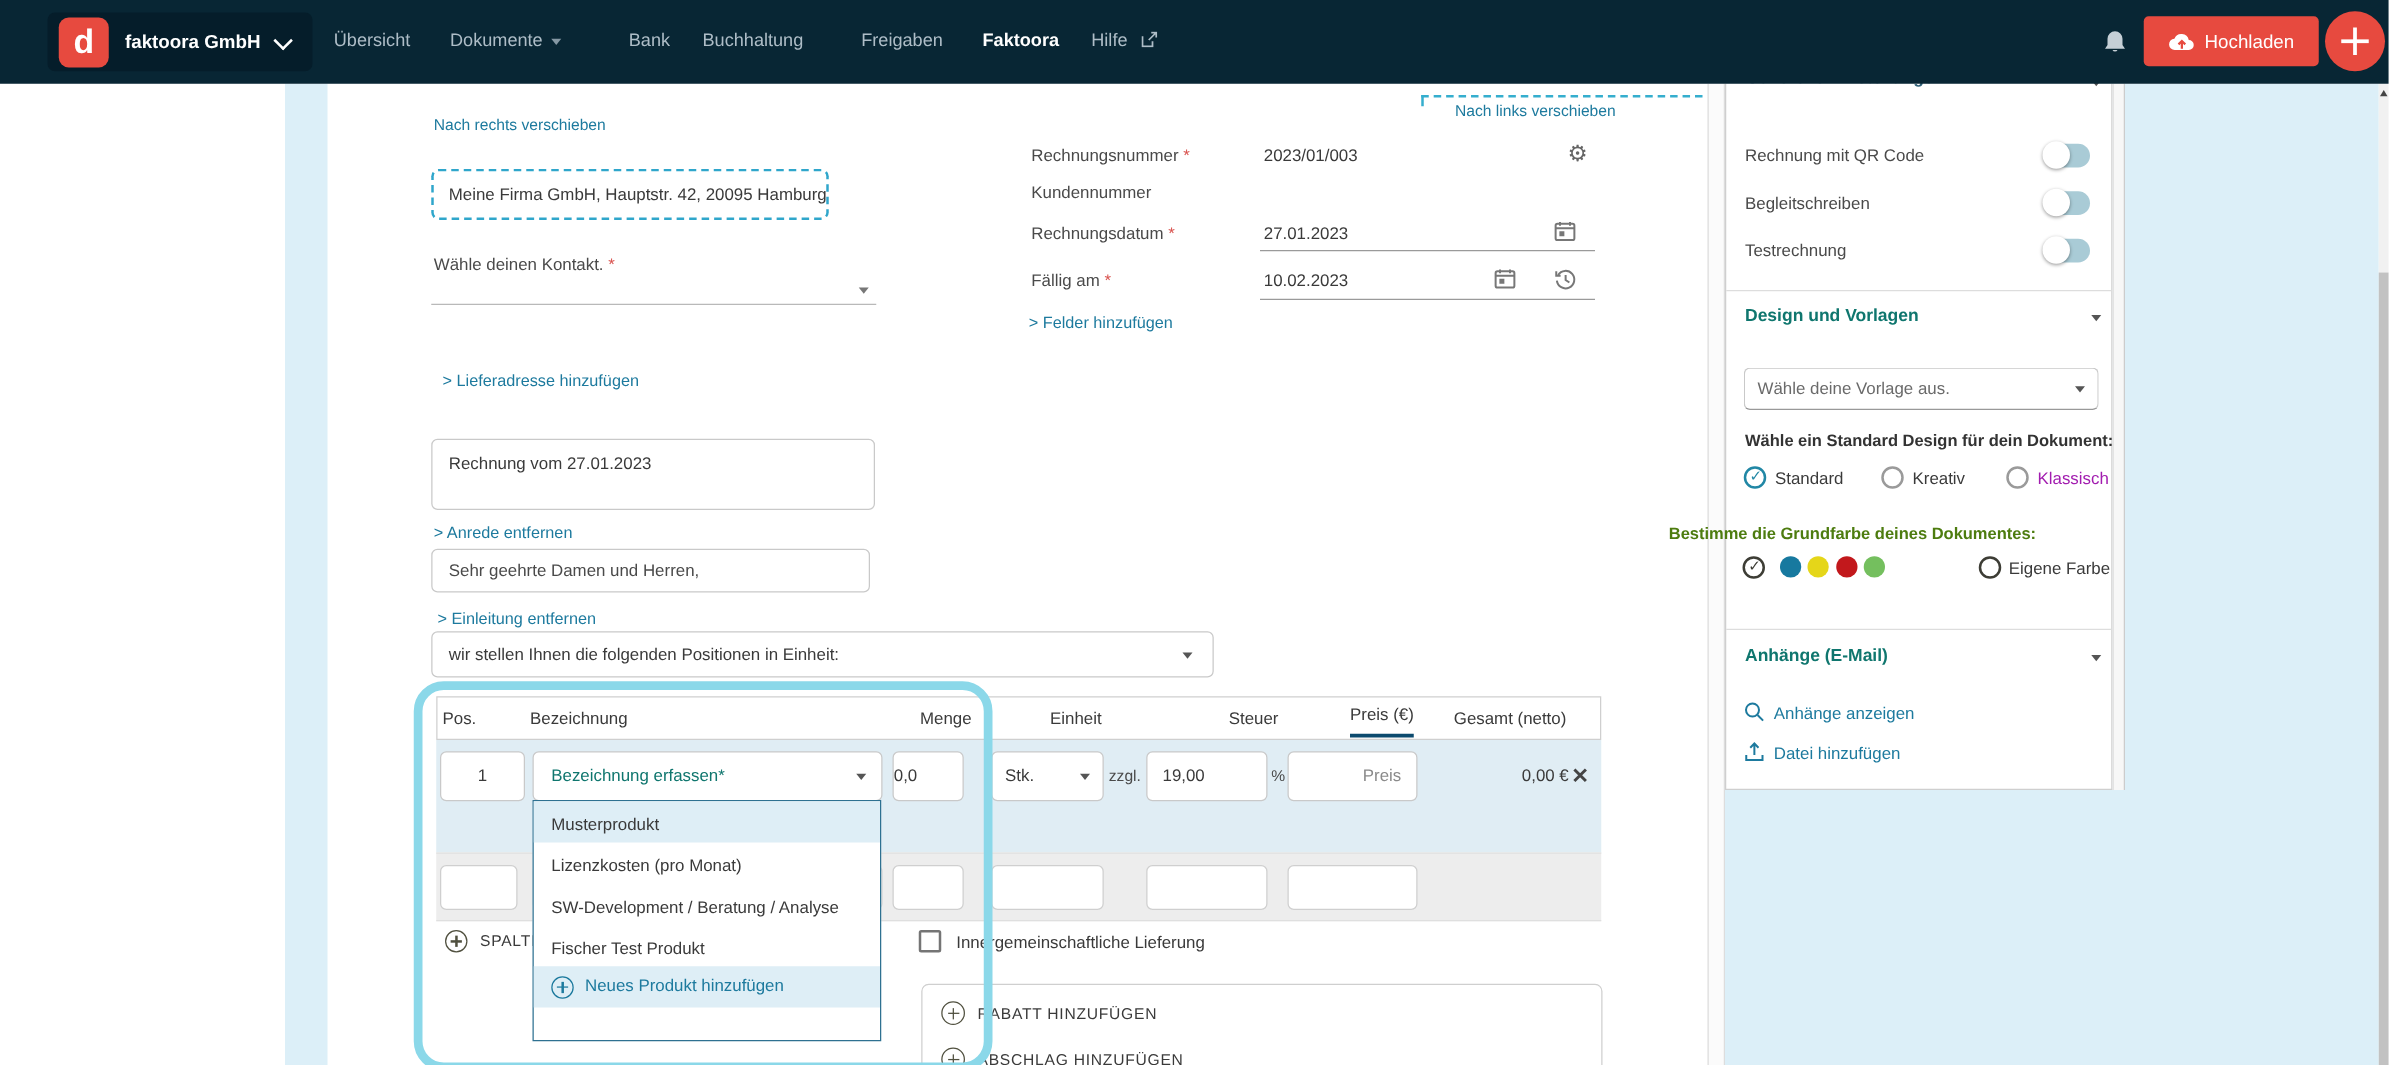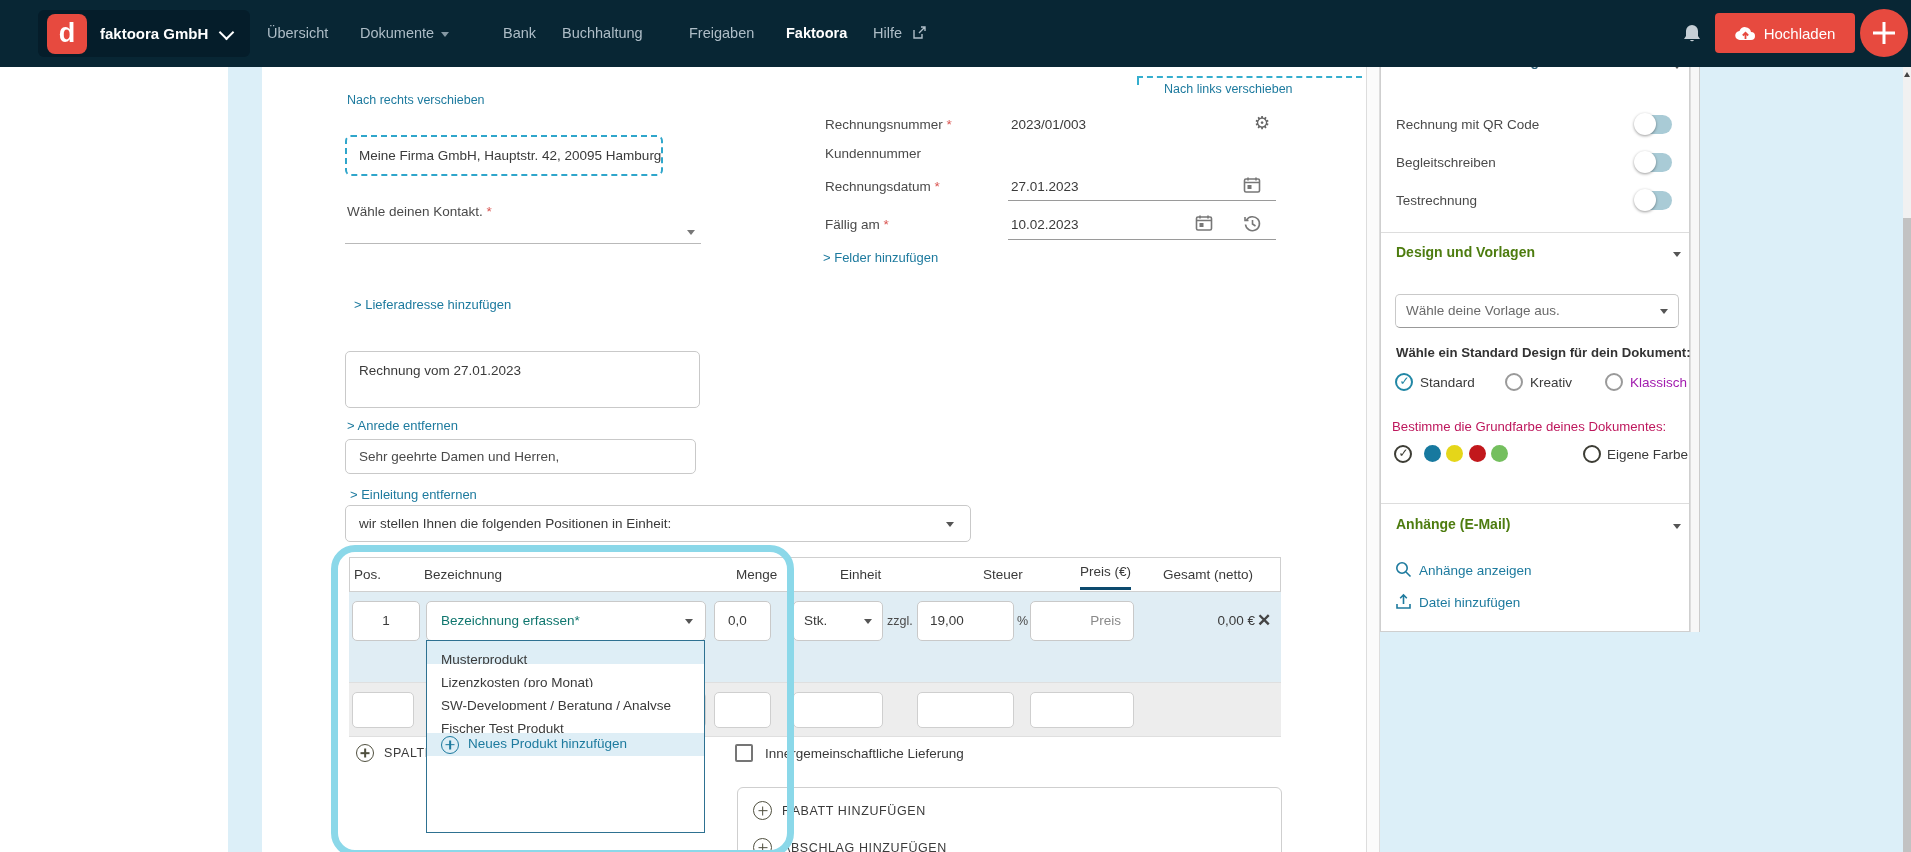--- a/index.html
+++ b/index.html
@@ -42,39 +42,39 @@
   
   .tbl-header{position:absolute;left:349px;top:557px;width:932px;height:35px;background:#fff;border:1px solid #cfcfcf;box-sizing:border-box;z-index:5}
   .hcell{position:absolute;top:557px;height:35px;line-height:35px;color:#3a3a3a;font-size:13.5px;z-index:6;white-space:nowrap}
   .row1{position:absolute;left:349px;top:592px;width:932px;height:90px;background:#e0edf4;z-index:5}
   .row2{position:absolute;left:349px;top:682px;width:932px;height:55px;background:#ededed;border-top:1px solid #dfdfdf;border-bottom:1px solid #dfdfdf;box-sizing:border-box;z-index:5}
   .cell{position:absolute;top:601px;height:40px;background:#fff;border:1px solid #c9c9c9;border-radius:5px;box-sizing:border-box;
         line-height:38px;font-size:13.5px;color:#3a3a3a;z-index:6}
   .ghost{position:absolute;top:692px;height:36px;background:#fff;border:1px solid #cfcfcf;border-radius:5px;box-sizing:border-box;z-index:6}
   .hl-teal{position:absolute;left:331px;top:545px;width:463px;height:312px;border:7px solid #8bd8e9;border-radius:24px;box-sizing:border-box;z-index:7;pointer-events:none}
   .dropdown{position:absolute;left:426px;top:640px;width:279px;height:193px;background:#fff;border:1px solid #2e7191;box-sizing:border-box;z-index:10}
-  .dd-item{height:23px;line-height:38.6px;padding-left:14px;font-size:13.5px;color:#3a3a3a;cursor:pointer;white-space:nowrap;overflow:hidden}
+  .dd-item{height:33px;line-height:38.6px;padding-left:14px;font-size:13.5px;color:#3a3a3a;cursor:pointer;white-space:nowrap;overflow:hidden}
   .dd-item.hl{background:#deeef6}
   .dd-add{display:flex;align-items:center;gap:9px;color:#1d7a9e}
   .x-icon{position:absolute;left:1257px;top:610px;font-size:17px;color:#444;font-weight:bold;z-index:6;cursor:pointer}
   .x-icon::before{content:"\2715"}
   
   .cplus{width:18px;height:18px;border:1.7px solid #50503f;border-radius:50%;position:relative;display:inline-block;box-sizing:border-box;flex:none}
   .cplus::before,.cplus::after{content:"";position:absolute;background:#50503f;left:50%;top:50%}
   .cplus::before{width:9px;height:1.7px;transform:translate(-50%,-50%)}
   .cplus::after{width:1.7px;height:9px;transform:translate(-50%,-50%)}
   .cplus.teal{border-color:#1d7a9e}
   .cplus.teal::before,.cplus.teal::after{background:#1d7a9e}
   .action-line{position:absolute;display:flex;align-items:center;gap:10px;z-index:5;color:#3a3a3a;font-size:12.5px;letter-spacing:.6px;cursor:pointer;white-space:nowrap}
   .chkbox{position:absolute;left:735px;top:744px;width:18px;height:18px;border:2px solid #757575;border-radius:2px;box-sizing:border-box;background:#fff;z-index:5;cursor:pointer}
   .bottom-panel{position:absolute;left:737px;top:787px;width:545px;height:130px;background:#fff;border:1px solid #cfcfcf;border-radius:6px;box-sizing:border-box;z-index:5}
   
   .panel{position:absolute;left:1380px;top:67px;width:310px;height:565px;background:#fff;border:1px solid #cfcfcf;border-top:none;box-sizing:border-box;z-index:5}
   .panel-scroll{position:absolute;left:1690px;top:67px;width:10px;height:565px;background:#f7f7f7;border-left:1px solid #ddd;border-right:1px solid #ccc;box-sizing:border-box;z-index:6}
-  .sec-title{position:absolute;font-weight:bold;font-size:14px;color:#4d7c0f;z-index:6;white-space:nowrap}
+  .sec-title{position:absolute;font-weight:bold;font-size:14px;color:#0f766e;z-index:6;white-space:nowrap}
   .divider{position:absolute;left:1381px;width:308px;height:1px;background:#ddd;z-index:6}
   .tgl{position:absolute;width:36px;height:19px;border-radius:10px;background:#a9cbd6;z-index:6;cursor:pointer}
   .tgl::before{content:"";position:absolute;left:-2px;top:-2px;width:22px;height:22px;border-radius:50%;background:#fff;box-shadow:0 1px 3px rgba(0,0,0,.4)}
   .radio{position:absolute;width:18px;height:18px;border-radius:50%;box-sizing:border-box;border:2px solid #9a9a9a;background:#fff;z-index:6;cursor:pointer}
   .radio.sel{border-color:#2187a5}
   .radio.sel::before{content:"\2713";position:absolute;left:2.5px;top:-1px;font-size:12px;color:#2187a5}
   .ccheck{position:absolute;width:18px;height:18px;border-radius:50%;box-sizing:border-box;border:2px solid #3d3d35;background:#fff;z-index:6;cursor:pointer}
   .ccheck.checked::before{content:"\2713";position:absolute;left:2.5px;top:-1px;font-size:12px;color:#3d3d35}
   .dot{position:absolute;width:17px;height:17px;border-radius:50%;z-index:6;cursor:pointer}
   .gear{position:absolute;font-size:18px;color:#666;z-index:6;cursor:pointer;line-height:1}
@@ -195,21 +195,21 @@
 <div class="hcell" style="left:1163px">Gesamt (netto)</div>
 
 <div class="row1"></div>
 <div class="row2"></div>
 
 <div class="cell" style="left:352px;width:68px;text-align:center">1</div>
 <div class="cell" style="left:426px;width:280px;padding-left:14px;color:#0f766e">
   <span>Bezeichnung erfassen*</span>
   <span class="caret dark" style="position:absolute;right:12px;top:17px"></span>
 </div>
-<div class="cell" style="left:714px;width:57px;text-align:center;padding-right:10px">0,0</div>
+<div class="cell" style="left:714px;width:57px;text-align:left;padding-right:10px">0,0</div>
 <div class="cell" style="left:793px;width:90px;padding-left:10px">
   <span>Stk.</span>
   <span class="caret dark" style="position:absolute;right:10px;top:17px"></span>
 </div>
 <div class="lbl" style="left:887px;top:601px;line-height:40px;font-size:12.5px">zzgl.</div>
 <div class="cell" style="left:917px;width:97px;padding-left:12px">19,00</div>
 <div class="lbl" style="left:1017px;top:601px;line-height:40px;font-size:12.5px">%</div>
 <div class="cell" style="left:1030px;width:104px;text-align:right;padding-right:12px;color:#8a8a8a">Preis</div>
 <div class="val" style="left:1180px;top:601px;width:75px;line-height:40px;text-align:right">0,00 €</div>
 <span class="x-icon"></span>
@@ -276,21 +276,21 @@
 
 <div class="lbl" style="left:1396px;top:345px;font-weight:bold;font-size:13.2px;color:#333">Wähle ein Standard Design für dein Dokument:</div>
 
 <div class="radio sel" style="left:1395px;top:373px"></div>
 <div class="lbl" style="left:1420px;top:375px;color:#3a3a3a">Standard</div>
 <div class="radio" style="left:1505px;top:373px"></div>
 <div class="lbl" style="left:1530px;top:375px;color:#3a3a3a">Kreativ</div>
 <div class="radio" style="left:1605px;top:373px"></div>
 <div class="lbl" style="left:1630px;top:375px;color:#a21caf">Klassisch</div>
 
-<div class="lbl" style="left:1392px;top:419px;font-weight:normal;font-size:13.2px;color:#be185d">Bestimme die Grundfarbe deines Dokumentes:</div>
+<div class="lbl" style="left:1335px;top:419px;font-weight:bold;font-size:13.2px;color:#4d7c0f">Bestimme die Grundfarbe deines Dokumentes:</div>
 
 <div class="ccheck checked" style="left:1394px;top:445px"></div>
 <div class="dot" style="left:1424px;top:445px;background:#17799f"></div>
 <div class="dot" style="left:1446px;top:445px;background:#e5d619"></div>
 <div class="dot" style="left:1469px;top:445px;background:#c2181c"></div>
 <div class="dot" style="left:1491px;top:445px;background:#74bf5e"></div>
 <div class="ccheck" style="left:1583px;top:445px"></div>
 <div class="lbl" style="left:1607px;top:447px;color:#3a3a3a">Eigene Farbe</div>
 
 <div class="divider" style="top:503px"></div>

